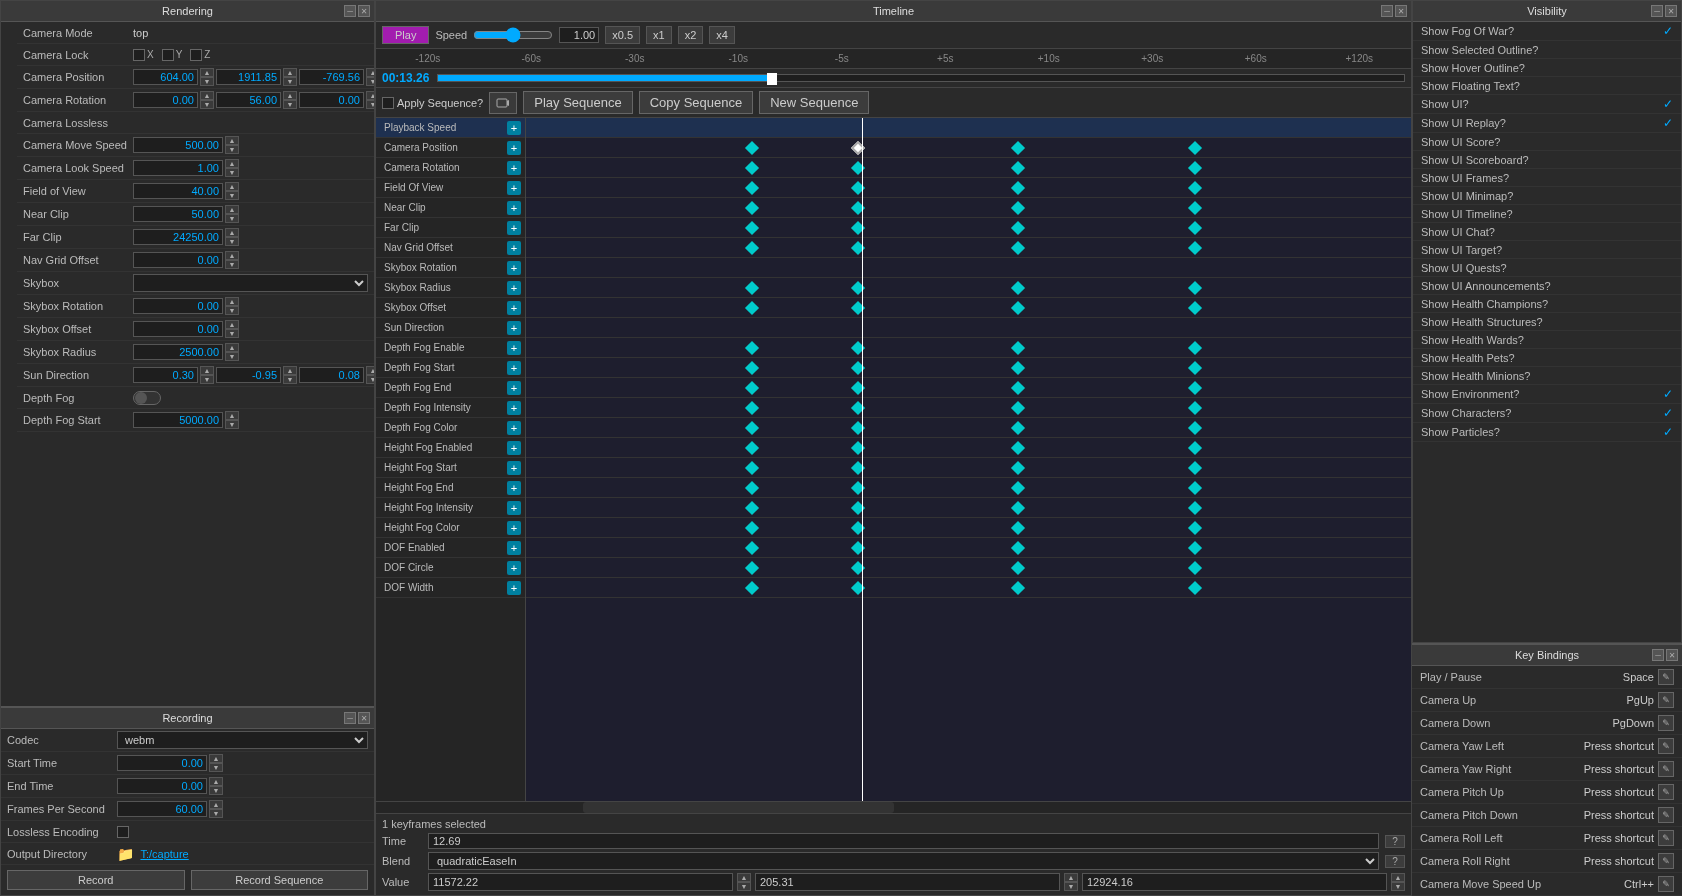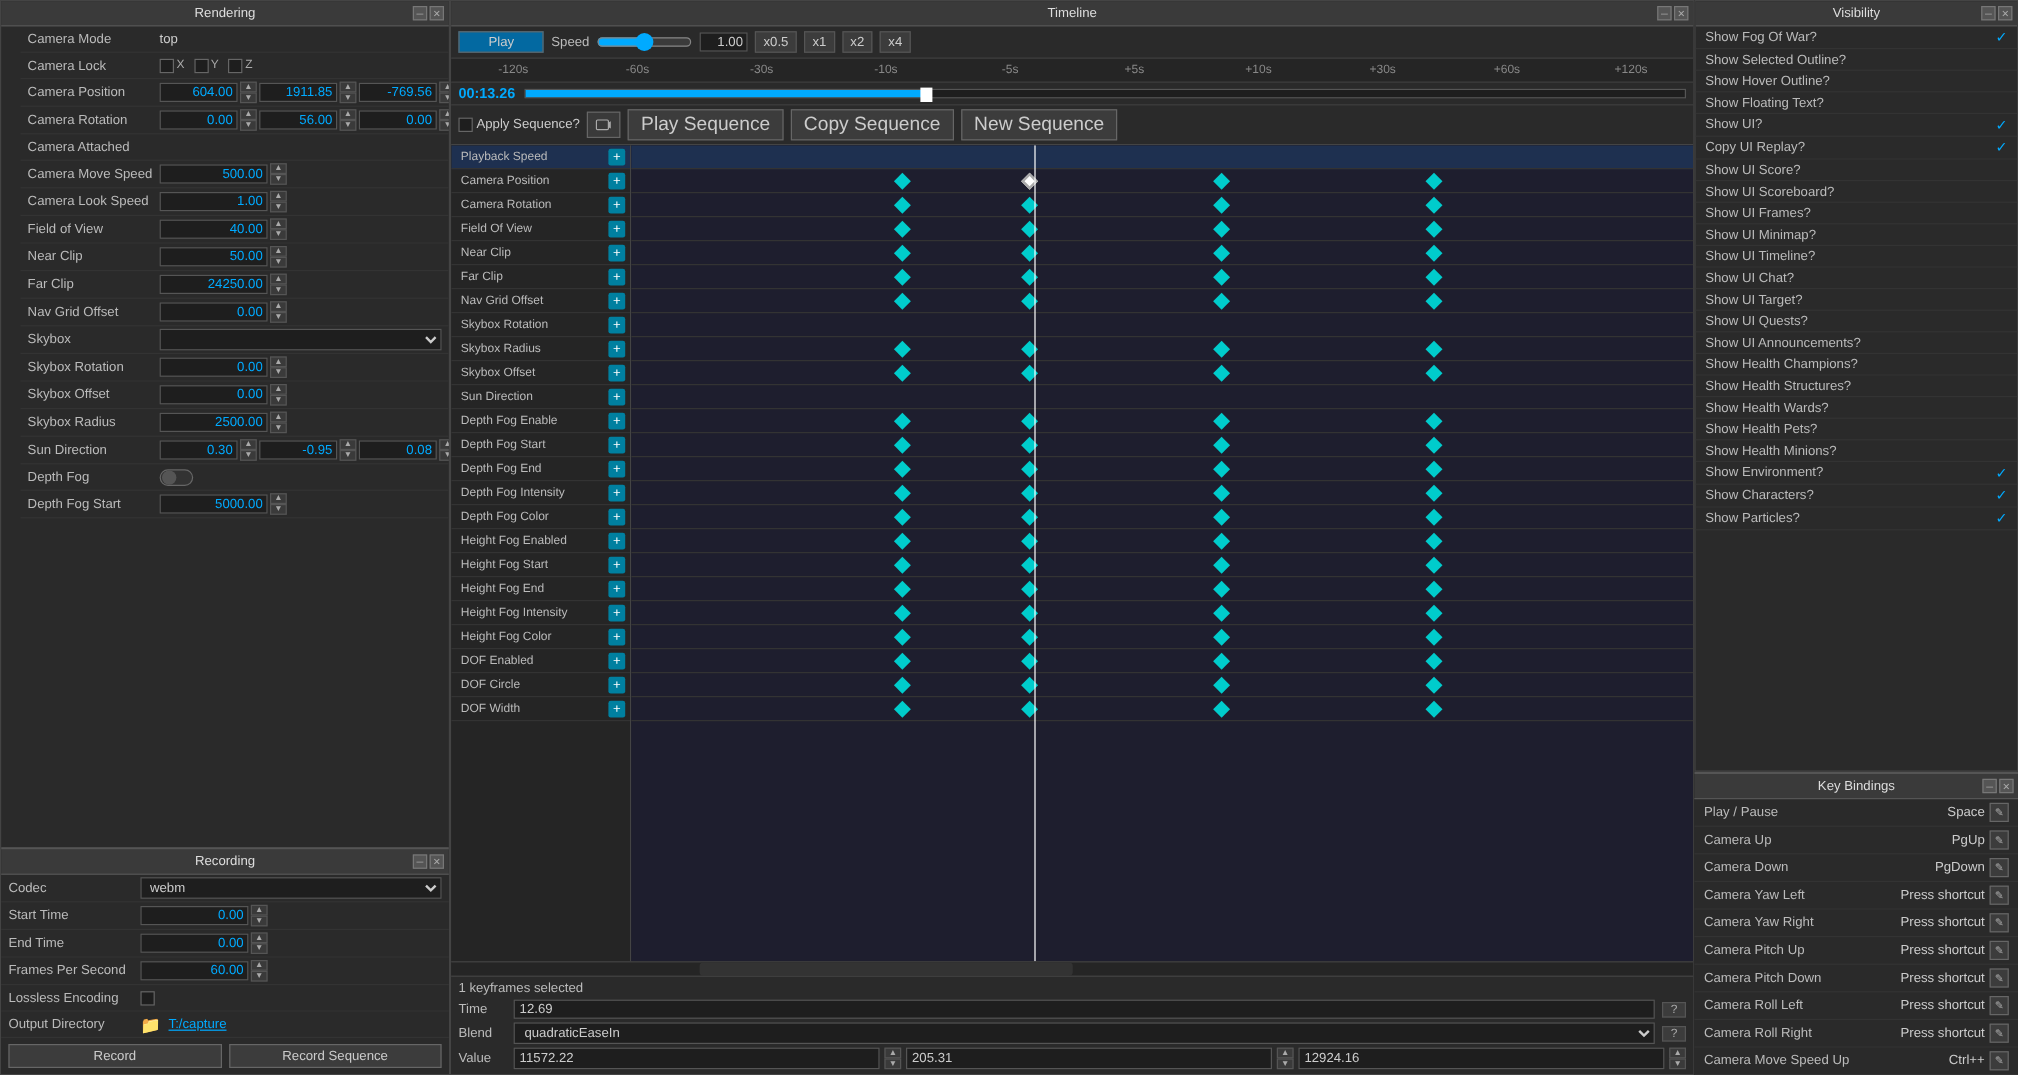--- a/index.html
+++ b/index.html
@@ -172,24 +172,24 @@
 
     .timeline-toolbar {
       display: flex;
       align-items: center;
       gap: 6px;
       padding: 4px 6px;
       border-bottom: 1px solid #444;
       background: #2a2a2a;
     }
     .play-btn {
-      background: #0369a1;
+      background: #a21caf;
       border: 1px solid #666;
       color: #ccc;
-      padding: 2px 24px;
+      padding: 2px 12px;
       cursor: pointer;
       font-size: 11px;
     }
     .speed-label { color: #bbb; }
     .speed-slider {
       width: 80px;
       accent-color: #0af;
     }
     .speed-number {
       background: #1e1e1e;
@@ -276,21 +276,21 @@
       color: #ccc;
       font-size: 11px;
       padding: 2px 4px;
     }
     .seq-btn {
       background: #3c3c3c;
       border: 1px solid #666;
       color: #ccc;
       padding: 3px 10px;
       cursor: pointer;
-      font-size: 16px;
+      font-size: 13px;
     }
 
     
     .timeline-tracks {
       flex: 1;
       display: flex;
       overflow: hidden;
     }
     .track-labels {
       width: 150px;
@@ -566,21 +566,21 @@
           </div>
         <input class="number-input" type="text" value="0.00" style="">
         <div class="spin-pair">
             <div class="spin-up">▲</div>
             <div class="spin-down">▼</div>
           </div>
       </div>
     </div>
 
     <div class="field-row">
-      <div class="field-label">Camera Attached</div>
+      <div class="field-label">Camera Lossless</div>
       <div class="field-value"></div>
     </div>
 
     <div class="field-row">
       <div class="field-label">Camera Move Speed</div>
       <div class="field-value">
         <input class="number-input number-input-wide" type="text" value="500.00" style="">
         <div class="spin-pair">
             <div class="spin-up">▲</div>
             <div class="spin-down">▼</div>
@@ -1147,21 +1147,21 @@
         <span class="vis-label">Show Hover Outline?</span>
       </div>
     <div class="vis-row">
         <span class="vis-label">Show Floating Text?</span>
       </div>
     <div class="vis-row">
         <span class="vis-label">Show UI?</span>
         <span class="vis-check">✓</span>
       </div>
     <div class="vis-row">
-        <span class="vis-label">Copy UI Replay?</span>
+        <span class="vis-label">Show UI Replay?</span>
         <span class="vis-check">✓</span>
       </div>
     <div class="vis-row">
         <span class="vis-label">Show UI Score?</span>
       </div>
     <div class="vis-row">
         <span class="vis-label">Show UI Scoreboard?</span>
       </div>
     <div class="vis-row">
         <span class="vis-label">Show UI Frames?</span>

